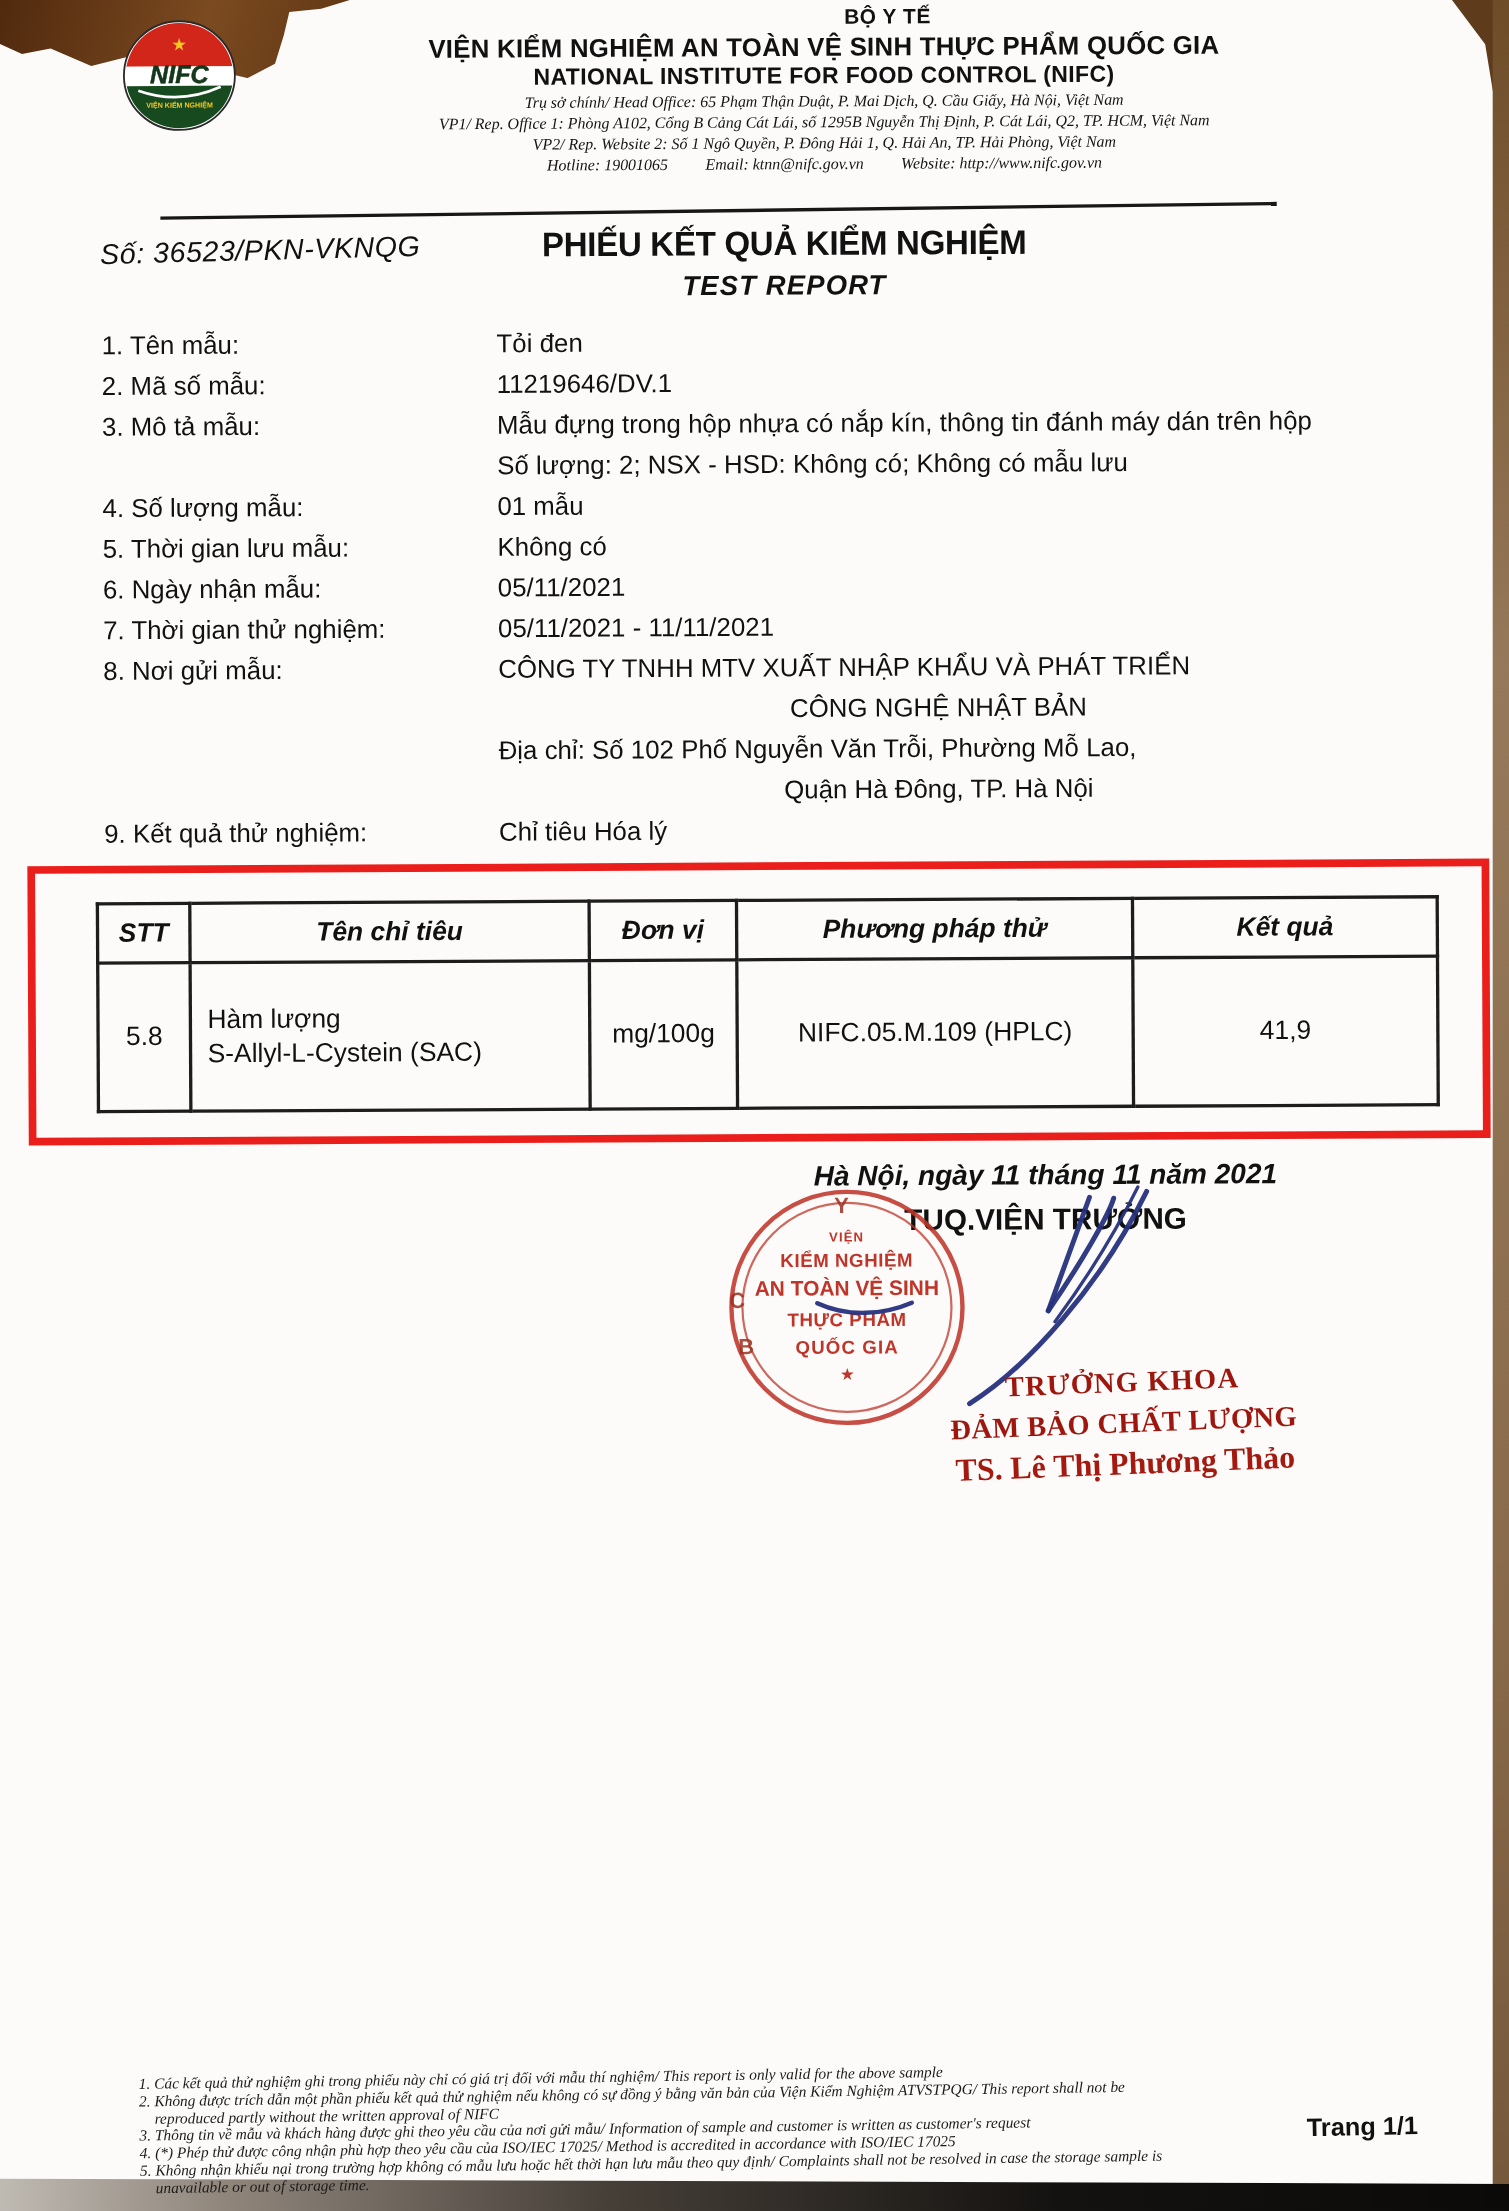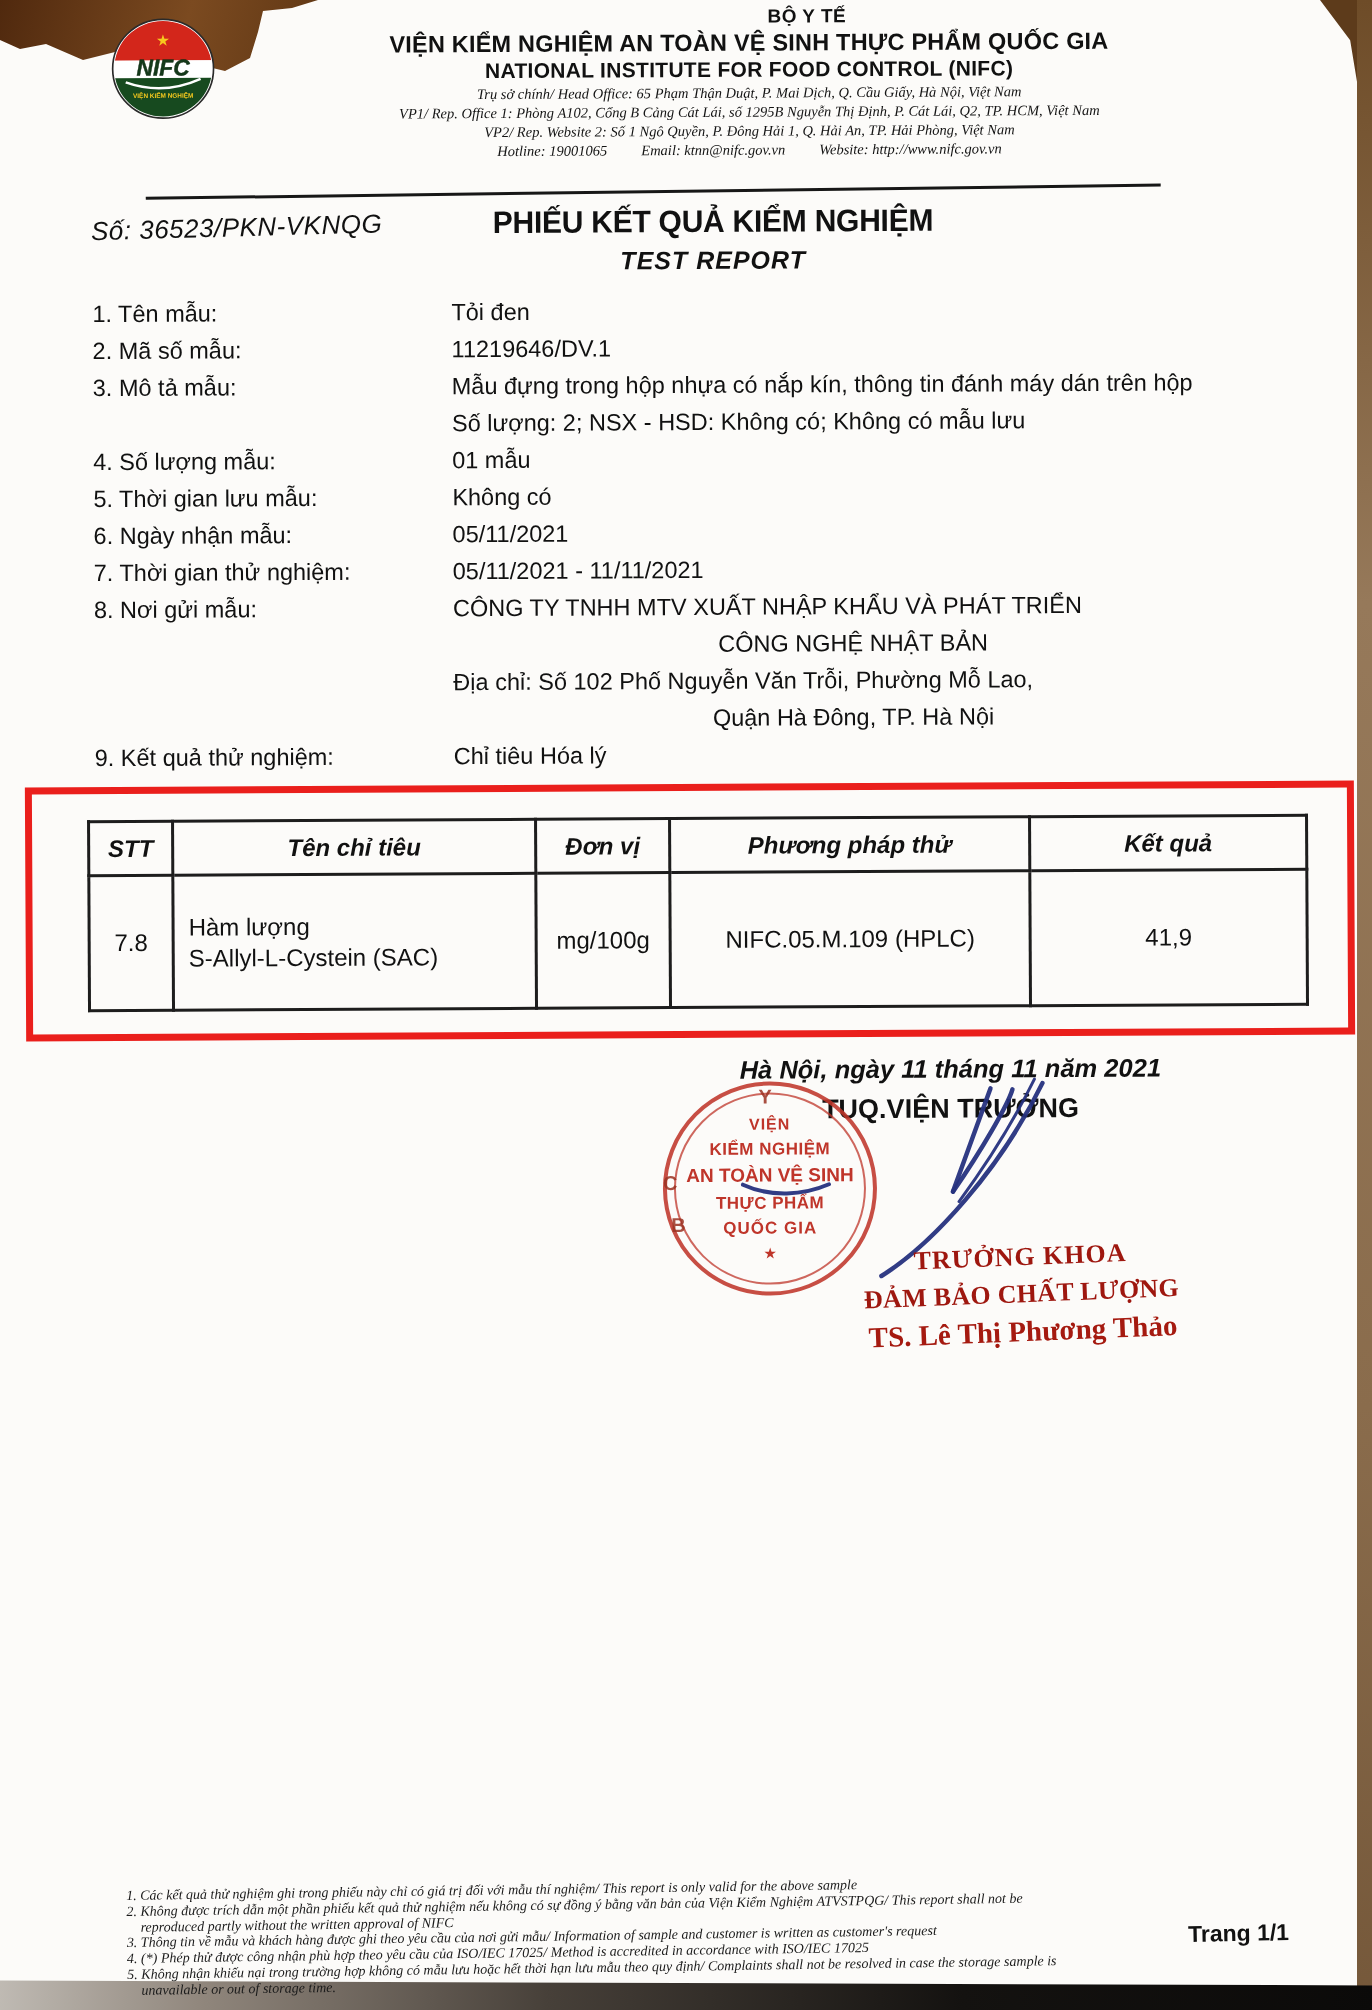--- a/index.html
+++ b/index.html
@@ -55,21 +55,21 @@
   td.nm{text-align:left;padding-left:14px;line-height:31px;}
 
   
   .sig-date{position:absolute;left:695px;top:1056px;width:510px;text-align:center;font-size:25.5px;font-weight:bold;font-style:italic;}
   .sig-title{position:absolute;left:695px;top:1095px;width:510px;text-align:center;font-size:27px;font-weight:bold;}
   .stamp{position:absolute;left:662px;top:1082px;width:206px;height:206px;border-radius:50%;
     border:4px solid rgba(191,53,42,.88);display:flex;align-items:center;justify-content:center;}
   .stamp-inner{width:188px;height:188px;border-radius:50%;border:2px solid rgba(191,53,42,.75);
     display:flex;flex-direction:column;align-items:center;justify-content:center;
     color:var(--stamp_red);font-weight:bold;text-align:center;line-height:1.5;}
-  .st1{font-size:16px;letter-spacing:1px;}
+  .st1{font-size:12px;letter-spacing:1px;}
   .st2{font-size:17px;letter-spacing:.5px;}
   .st3{font-size:19px;}
   .st4{font-size:17px;letter-spacing:.5px;text-align:right;}
   .st5{font-size:17px;letter-spacing:1px;}
   .st-star{font-size:15px;margin-top:1px;}
   .stamp-letter{position:absolute;font-weight:bold;font-size:20px;color:#9b3222;opacity:.85;}
   .sl-y{left:758px;top:1086px;}
   .sl-c{left:662px;top:1172px;}
   .sl-b{left:670px;top:1214px;}
   .signature-ink{position:absolute;left:690px;top:1055px;}
@@ -208,21 +208,21 @@
         <tr>
           <th>STT</th>
           <th>Tên chỉ tiêu</th>
           <th>Đơn vị</th>
           <th>Phương pháp thử</th>
           <th>Kết quả</th>
         </tr>
       </thead>
       <tbody>
         <tr>
-          <td class="c">7.8</td>
+          <td class="c">5.8</td>
           <td class="nm">
             <div>Hàm lượng</div>
             <div>S-Allyl-L-Cystein (SAC)</div>
           </td>
           <td class="c">mg/100g</td>
           <td class="c">NIFC.05.M.109 (HPLC)</td>
           <td class="c">41,9</td>
         </tr>
       </tbody>
     </table>

